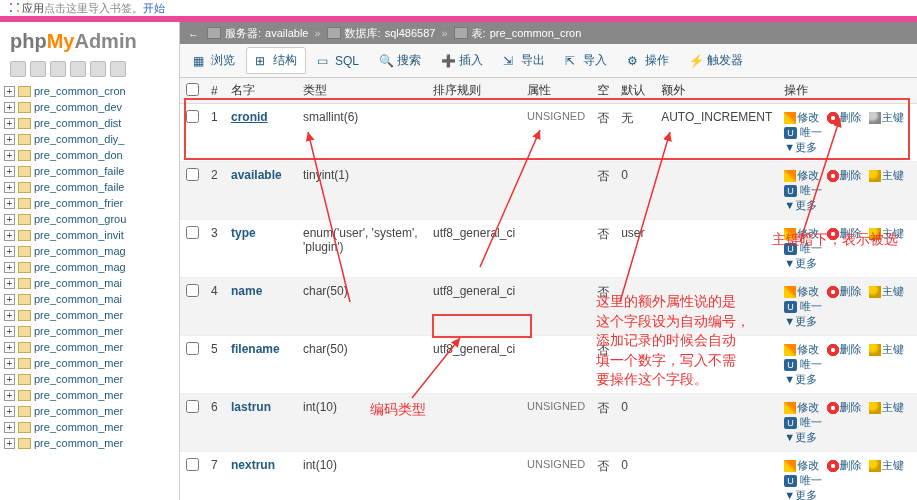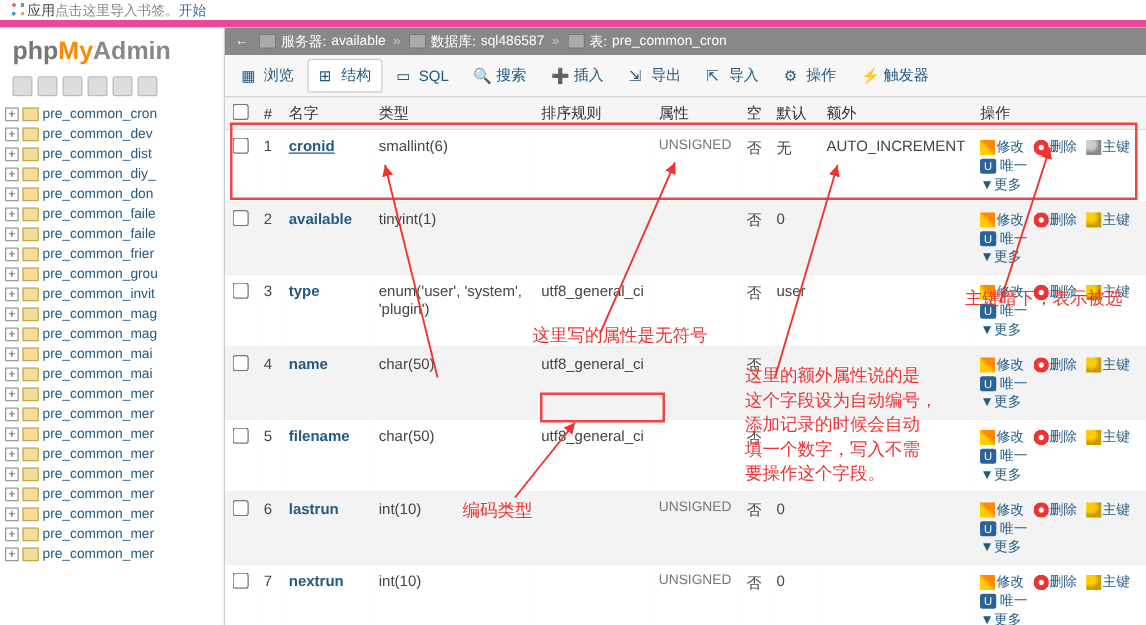--- a/index.html
+++ b/index.html
@@ -363,21 +363,20 @@
             <path d="M0,0 L6,3 L0,6 Z" fill="#e33"></path>
           </marker>
         </defs>
       <line x1="170" y1="280" x2="128" y2="110" stroke="#e33" stroke-width="1.5" marker-end="url(#ah)"></line>
       <line x1="300" y1="245" x2="360" y2="108" stroke="#e33" stroke-width="1.5" marker-end="url(#ah)"></line>
       <line x1="440" y1="280" x2="490" y2="110" stroke="#e33" stroke-width="1.5" marker-end="url(#ah)"></line>
       <line x1="232" y1="376" x2="280" y2="316" stroke="#e33" stroke-width="1.5" marker-end="url(#ah)"></line>
       <line x1="620" y1="220" x2="660" y2="96" stroke="#e33" stroke-width="1.5" marker-end="url(#ah)"></line>
     </svg>
 
-    <div class="ann" style="left:246px;top:238px">这里写的属性是无符号</div>
     <div class="ann" style="left:416px;top:270px;white-space:pre">这里的额外属性说的是
 这个字段设为自动编号，
 添加记录的时候会自动
 填一个数字，写入不需
 要操作这个字段。</div>
     <div class="ann" style="left:190px;top:378px">编码类型</div>
     <div class="ann" style="left:592px;top:208px">主键暗下，表示被选</div>
   </div>
 </div>
 

